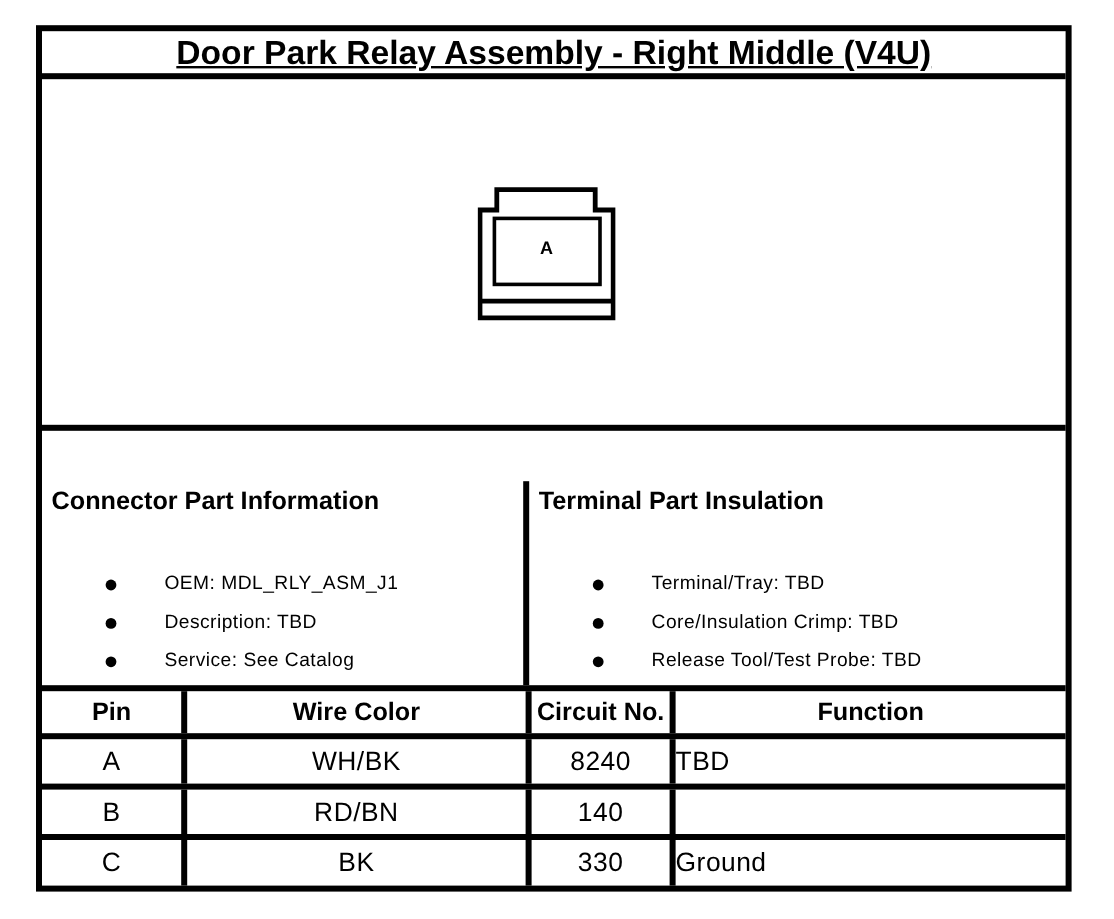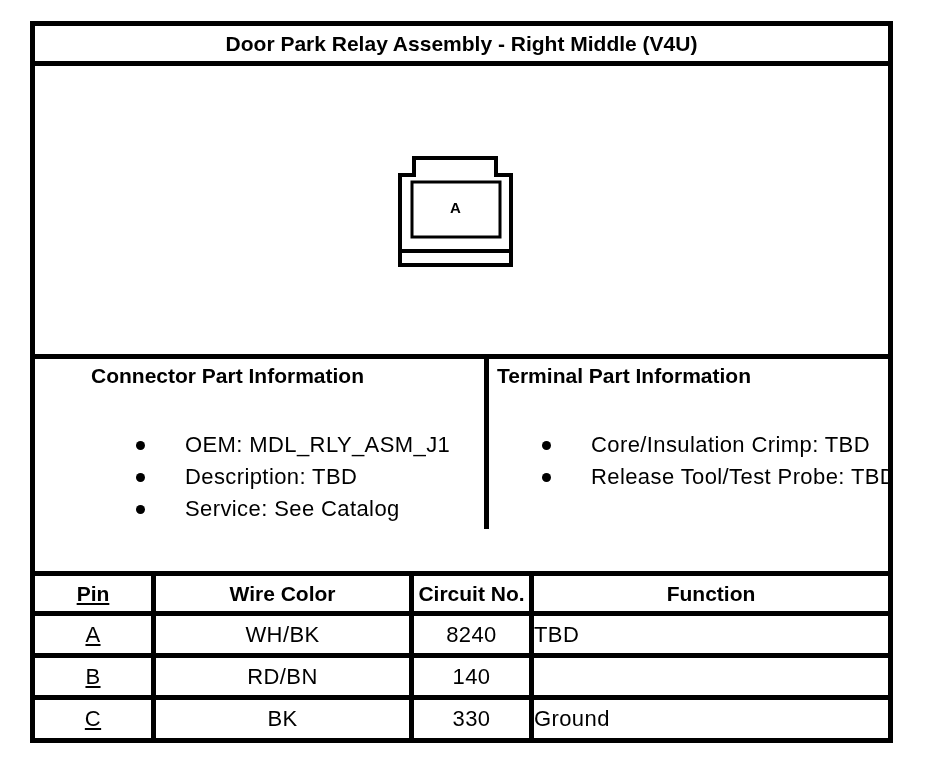--- a/index.html
+++ b/index.html
@@ -21,23 +21,24 @@
     background: #fff;
     box-sizing: border-box;
   }
   
   .title-row {
     height: 35px;
     border-bottom: 5px solid #000;
     display: flex;
     align-items: center;
     justify-content: center;
-    font-size: 21px;
+    font-size: 28px;
     font-weight: bold;
     white-space: nowrap;
+    text-decoration: underline;
   }
   
   .image-row {
     height: 288px;
     border-bottom: 5px solid #000;
     display: flex;
     align-items: center;
     justify-content: center;
   }
   .connector {
@@ -55,22 +56,21 @@
     text-align: center;
     font-size: 15px;
     font-weight: bold;
     line-height: 15px;
   }
   
   .info-row {
     display: flex;
     height: 212px;
     border-bottom: 5px solid #000;
-    align-items: flex-start;
-    padding-left: 48px;
+    align-items: flex-end;
   }
   .info-cell {
     box-sizing: border-box;
     padding: 4px 6px;
     overflow: hidden;
   }
   .info-left  { width: 406px; border-right: 5px solid #000; }
   .info-right { flex: 1; }
   .section-header {
     font-size: 21px;
@@ -81,21 +81,21 @@
   }
   .bullet-list {
     list-style: none;
     margin: 40px 0 0 0;
     padding: 0;
   }
   .bullet-list li {
     position: relative;
     padding-left: 96px;
     line-height: 32px;
-    font-size: 22px;
+    font-size: 16px;
     letter-spacing: 0.4px;
     white-space: nowrap;
   }
   .bullet-list li::before {
     content: "";
     position: absolute;
     left: 47px;
     top: 12px;
     width: 9px;
     height: 9px;
@@ -116,22 +116,22 @@
     display: flex;
     align-items: center;
     justify-content: center;
     font-size: 22px;
     letter-spacing: 0.4px;
     box-sizing: border-box;
     white-space: nowrap;
     overflow: hidden;
   }
   .pt-header .cell { font-size: 21px; letter-spacing: 0; }
-  .col-pin     { width: 121px; border-right: 5px solid #000; text-decoration: underline; }
-  .col-wire    { width: 258px; border-right: 5px solid #000; }
+  .col-pin     { width: 121px; border-right: 5px solid #000; }
+  .col-wire    { width: 287px; border-right: 5px solid #000; }
   .col-circuit { width: 120px; border-right: 5px solid #000; }
   .col-func    { flex: 1; }
   .pt-row:not(.pt-header) .col-func {
     justify-content: flex-start;
     padding-left: 0;
   }
 </style>
 </head>
 <body>
 
@@ -155,22 +155,23 @@
   <div class="info-row">
     <div class="info-cell info-left">
       <div class="section-header">Connector Part Information</div>
       <ul class="bullet-list">
         <li>OEM: MDL_RLY_ASM_J1</li>
         <li>Description: TBD</li>
         <li>Service: See Catalog</li>
       </ul>
     </div>
     <div class="info-cell info-right">
-      <div class="section-header">Terminal Part Information</div>
+      <div class="section-header">Terminal Part Insulation</div>
       <ul class="bullet-list">
+        <li>Terminal/Tray: TBD</li>
         <li>Core/Insulation Crimp: TBD</li>
         <li>Release Tool/Test Probe: TBD</li>
       </ul>
     </div>
   </div>
 
   <div class="pin-table">
     <div class="pt-row pt-header">
       <div class="cell col-pin">Pin</div>
       <div class="cell col-wire">Wire Color</div>

